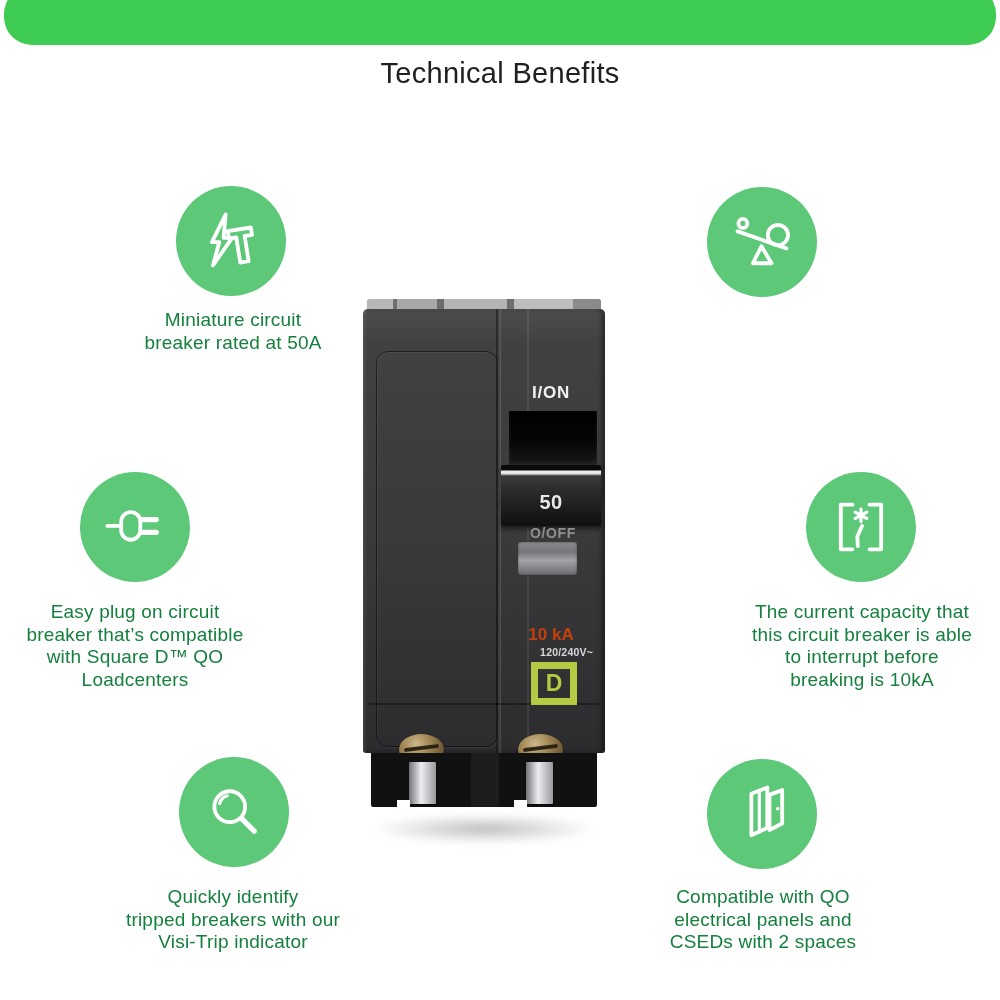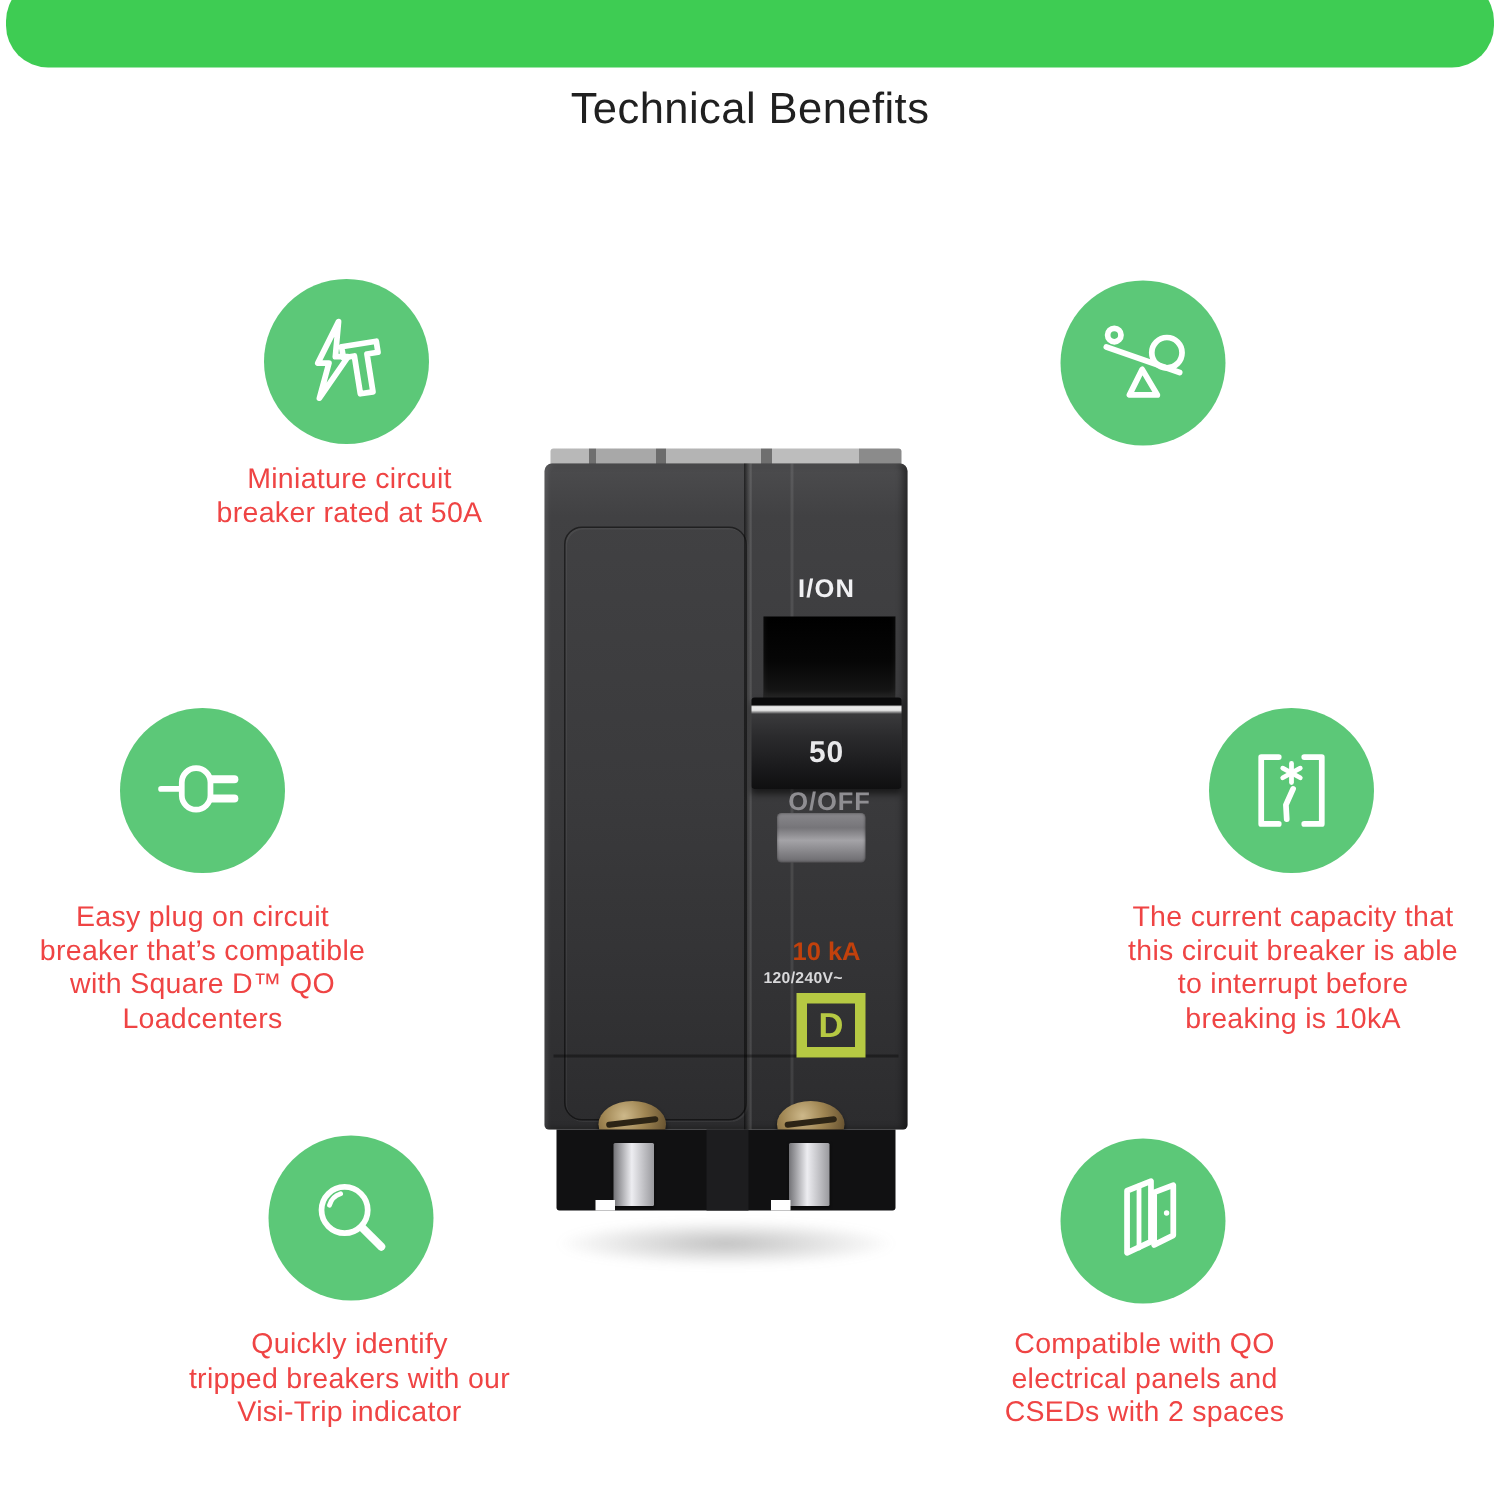--- a/index.html
+++ b/index.html
@@ -29,21 +29,21 @@
   .icon-circle svg{width:68px;height:68px;display:block;}
   .ic-tl{left:176px;top:186px;}
   .ic-tr{left:707px;top:187px;}
   .ic-ml{left:80px;top:472px;}
   .ic-mr{left:806px;top:472px;}
   .ic-bl{left:179px;top:757px;}
   .ic-br{left:707px;top:759px;}
   
   .feature-text{
     position:absolute;width:300px;text-align:center;white-space:pre-line;
-    font-size:19px;line-height:22.5px;color:#ef4444;letter-spacing:.2px;
+    font-size:19px;line-height:22.5px;color:#15803d;letter-spacing:.2px;
   }
   .ft-tl{left:83px;top:309px;}
   .ft-tr{left:613px;top:309px;}
   .ft-ml{left:-15px;top:601px;}
   .ft-mr{left:712px;top:601px;}
   .ft-bl{left:83px;top:886px;}
   .ft-br{left:613px;top:886px;}
   
   .breaker{position:absolute;left:363px;top:299px;width:280px;height:548px;}
   .breaker *{position:absolute;box-sizing:border-box;}
@@ -76,27 +76,27 @@
   .b-handle{
     left:138px;top:166px;width:100px;height:61px;border-radius:2px;
     background:linear-gradient(180deg,#0a0a0b 0%,#0a0a0b 8%,#ececec 10%,#e4e4e4 14%,
       #3a3a3c 18%,#2b2b2d 42%,#1b1b1d 75%,#0f0f10 100%);
     box-shadow:0 3px 4px rgba(0,0,0,.55);
     text-align:center;
   }
   .b-amp{position:static;display:block;padding-top:26px;
     font-size:20px;font-weight:700;color:#e9e9eb;letter-spacing:.5px;}
   .b-off{left:150px;top:226px;width:80px;text-align:center;
-    font-size:17px;font-weight:700;color:#8f8e92;letter-spacing:.6px;}
+    font-size:14px;font-weight:700;color:#8f8e92;letter-spacing:.6px;}
   .b-visi{left:155px;top:243px;width:59px;height:33px;border-radius:3px;
     background:linear-gradient(180deg,#89888c 0%,#767579 30%,#a4a3a7 55%,#8b8a8e 75%,#6b6a6e 100%);
     box-shadow:inset 0 0 2px rgba(0,0,0,.5);}
   .b-ka{left:146px;top:326px;width:84px;text-align:center;
     font-size:17px;font-weight:700;color:#c2410c;}
-  .b-voltage{left:146px;top:347px;width:84px;text-align:left;
+  .b-voltage{left:146px;top:347px;width:84px;text-align:right;
     font-size:10.5px;font-weight:700;color:#d8d8da;letter-spacing:.2px;}
   .b-logo{left:168px;top:363px;width:46px;height:43px;border:7px solid #b6c943;
     display:flex;align-items:center;justify-content:center;}
   .b-logo span{position:static;font-size:23px;font-weight:900;color:#b6c943;line-height:1;}
   .b-screw{width:45px;height:31px;top:435px;border-radius:50%;
     background:radial-gradient(circle at 38% 32%,#cdb88a 0%,#a08653 40%,#6b5633 80%,#4d3e24 100%);
     box-shadow:0 2px 3px rgba(0,0,0,.6);}
   .b-screw::after{content:'';position:absolute;left:5px;right:5px;top:12px;height:4px;
     background:#2c2415;border-radius:2px;transform:rotate(-7deg);}
   .b-screw-l{left:36px;}

